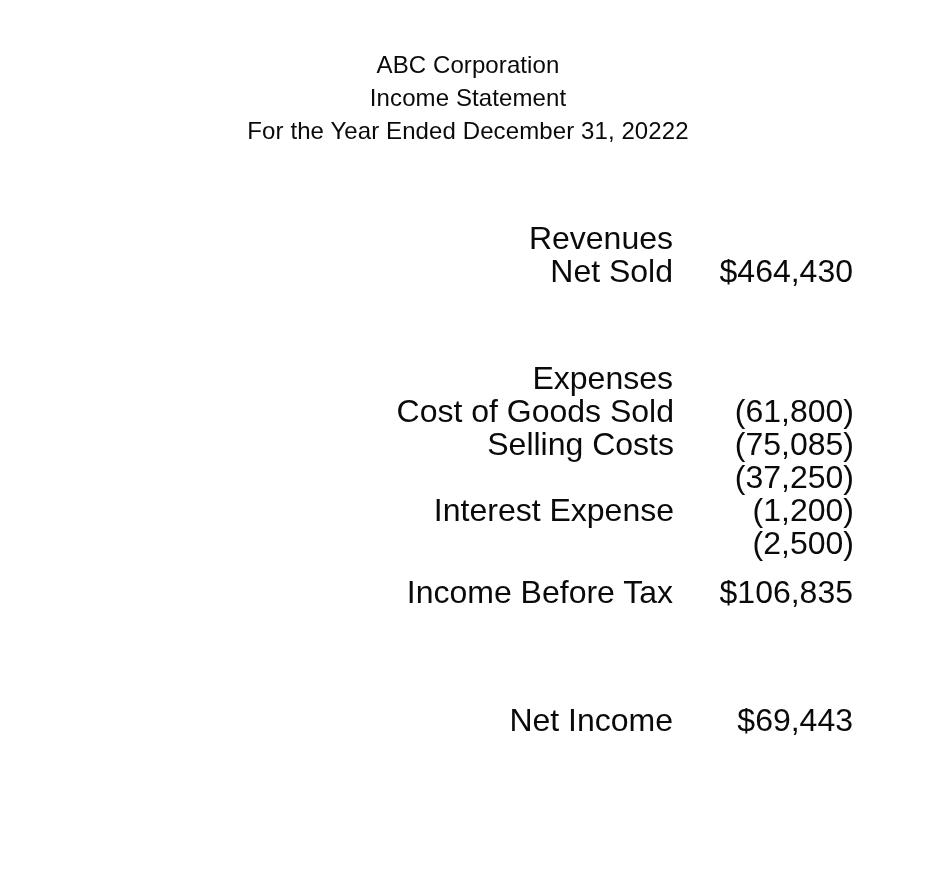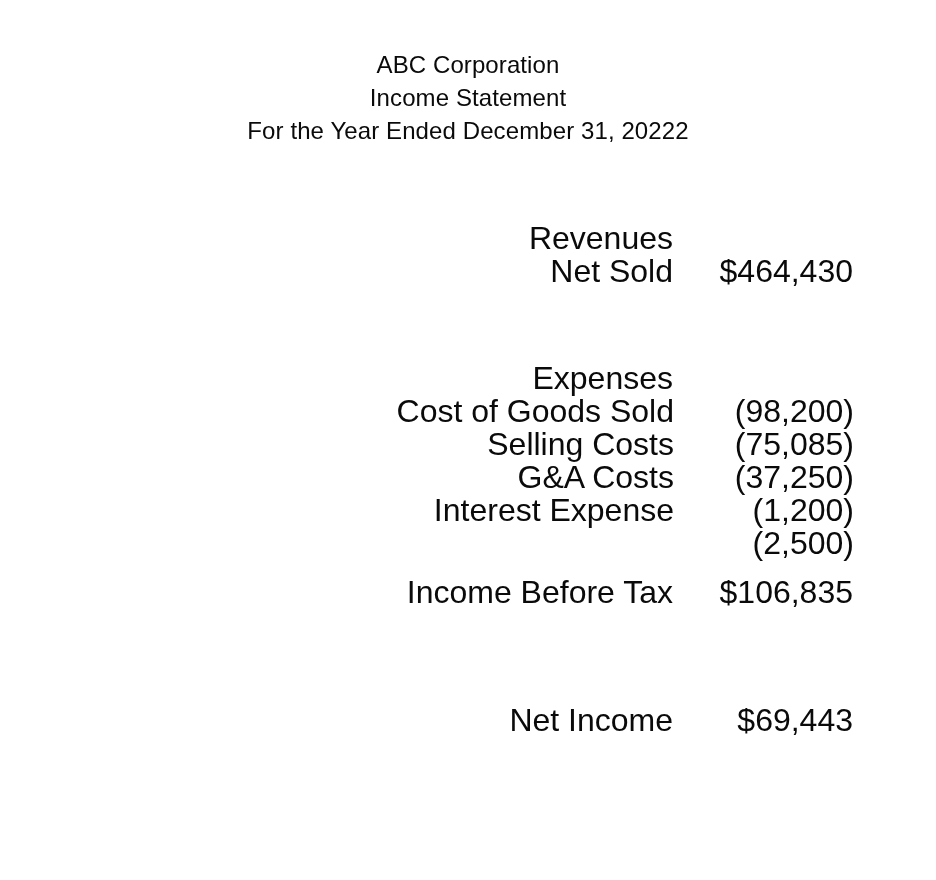--- a/index.html
+++ b/index.html
@@ -112,30 +112,29 @@
 
     <div class="spacer-md"></div>
 
     <div class="row">
       <span class="label">Expenses</span>
       <span class="amount plain"></span>
     </div>
 
     <div class="row indent">
       <span class="label">Cost of Goods Sold</span>
-      <span class="amount paren">(98,200)</span>
+      <span class="amount paren">(61,800)</span>
     </div>
 
     <div class="row indent">
       <span class="label">Selling Costs</span>
       <span class="amount paren">(75,085)</span>
     </div>
 
     <div class="row indent">
-      <span class="label">G&amp;A Costs</span>
       <span class="amount paren">(37,250)</span>
     </div>
 
     <div class="row indent">
       <span class="label">Interest Expense</span>
       <span class="amount paren">(1,200)</span>
     </div>
 
     <div class="row indent">
       <span class="amount paren">(2,500)</span>

